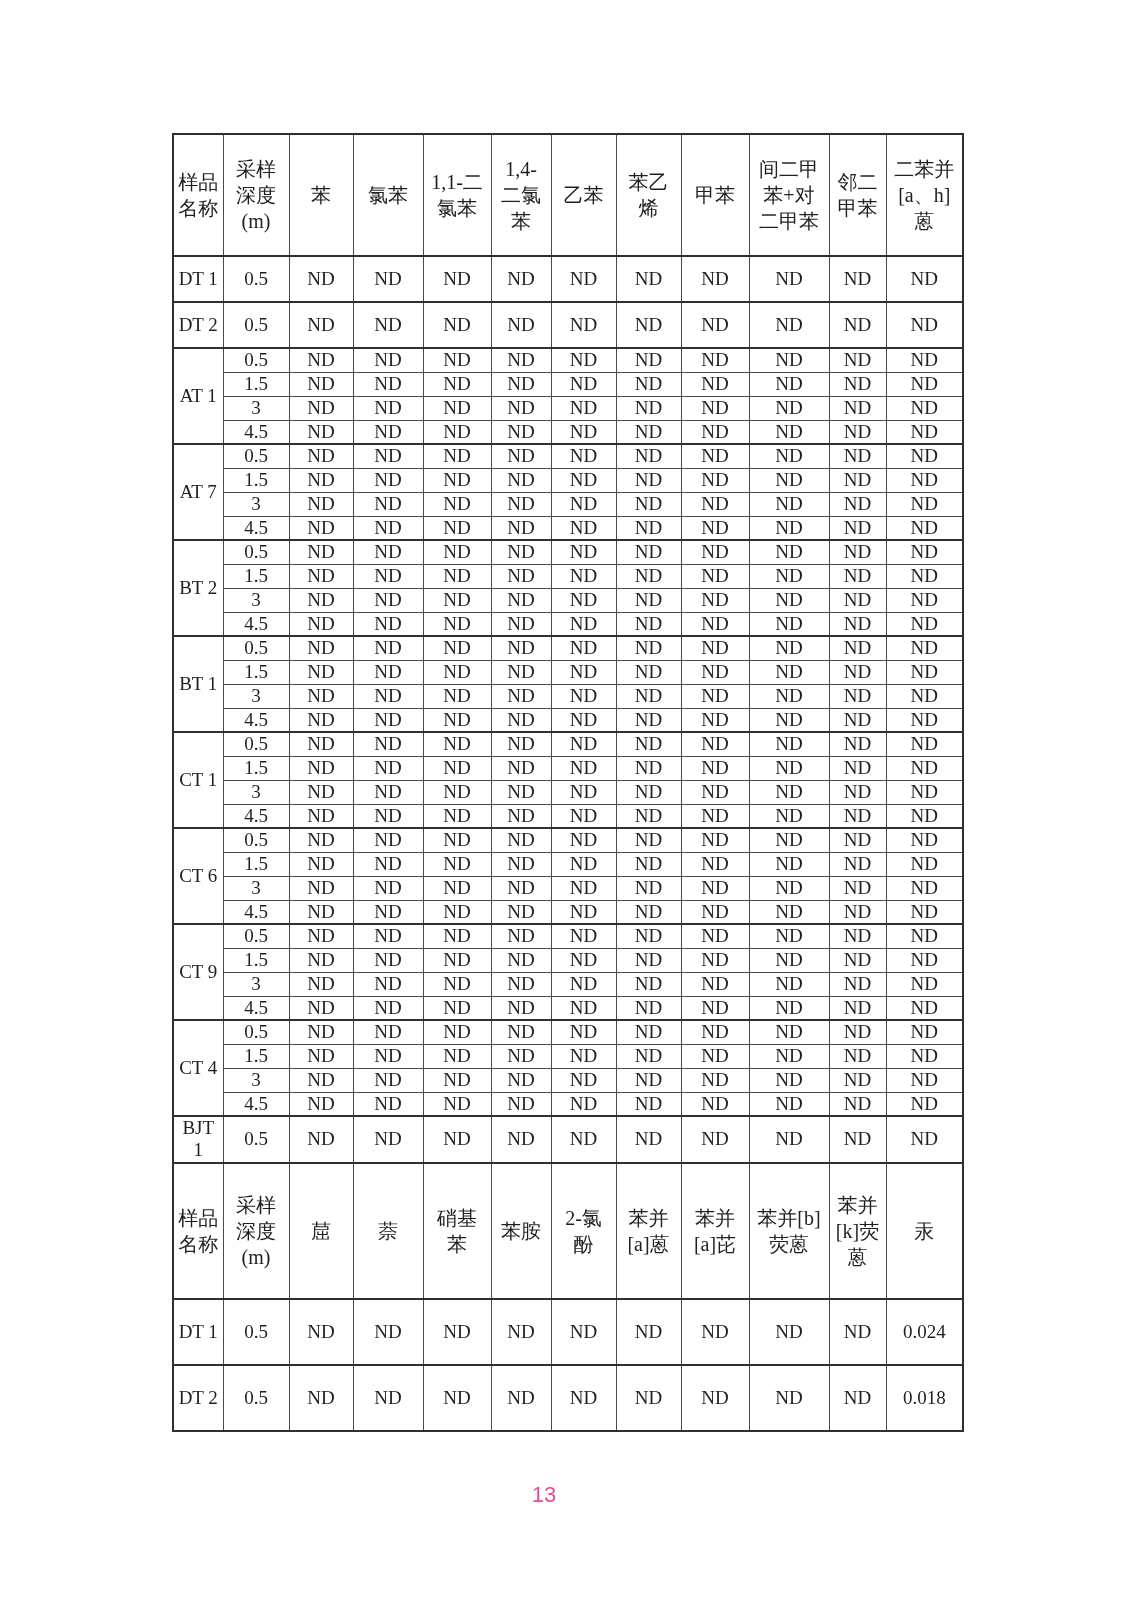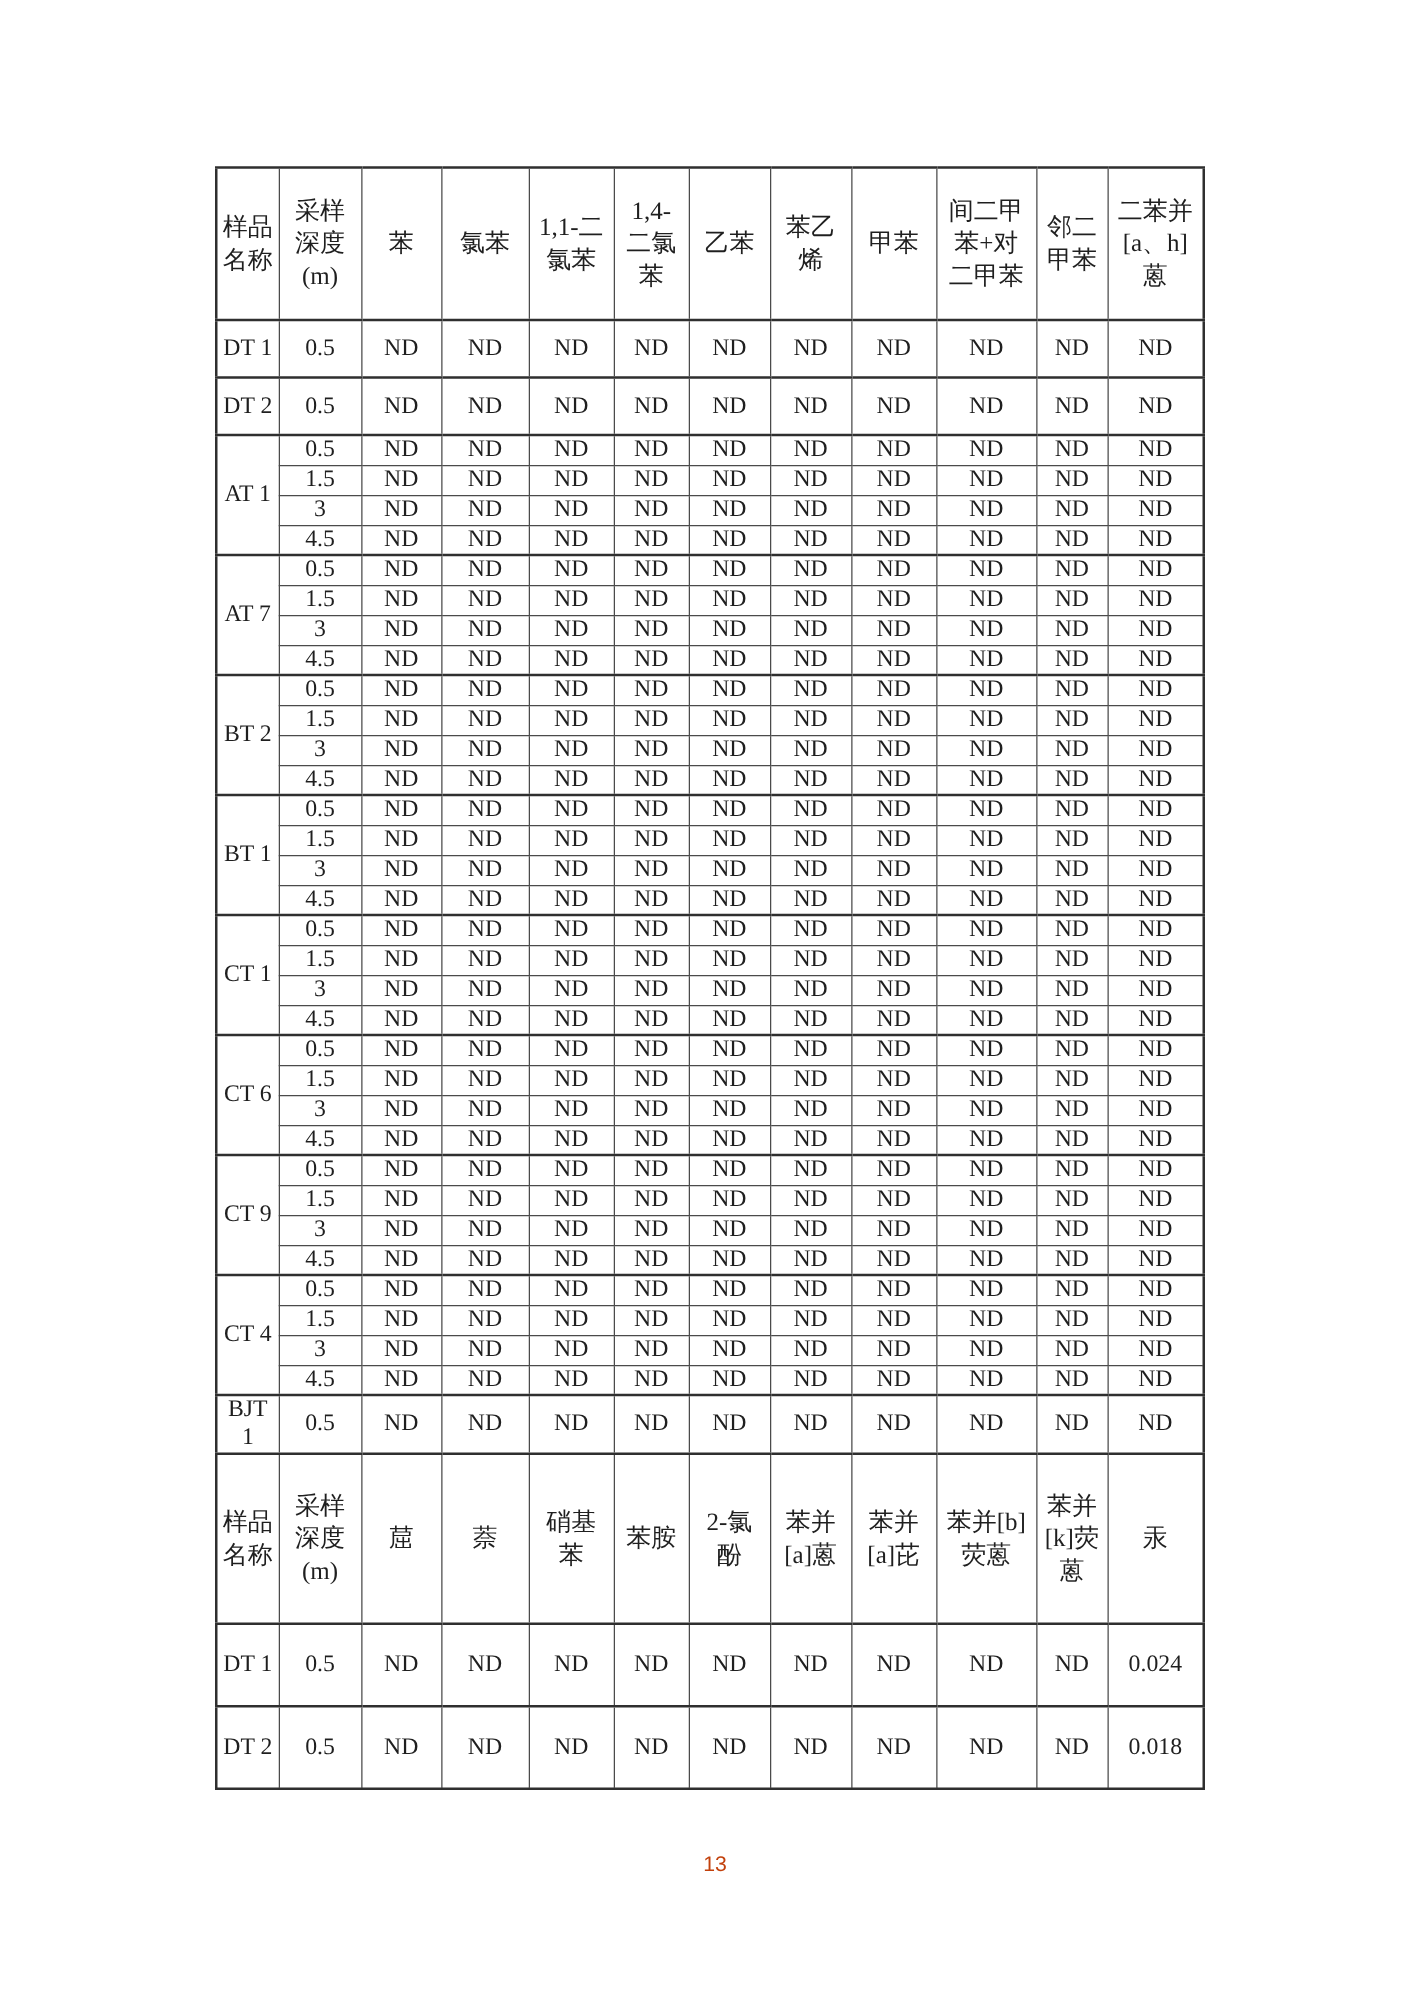--- a/index.html
+++ b/index.html
@@ -30,21 +30,21 @@
   tr.header-row > th { border-top:2px solid #2f2f2f; }
   .name-h { padding:0 14px; }
   .depth-h { padding:0 3px; }
   .v-narrow { padding:0 14px; }
   .name-cell { padding:0 10px; word-break:break-all; font-size:20px; line-height:1.25;margin-left:46px; }
   .depth-cell { }
   .val-cell { }
   .page-number {
     position:absolute; top:1482px; left:0; width:100%;
     text-align:center; font-family:"Liberation Sans","DejaVu Sans",sans-serif;
-    font-size:17px; color:#c2410c;margin-left:28px;
+    font-size:22px; color:#ec4899;
   }
 </style>
 </head>
 <body>
 
 <div class="page">
   <table class="results">
     <colgroup>
       <col style="width:50px">
         <col style="width:66px">

